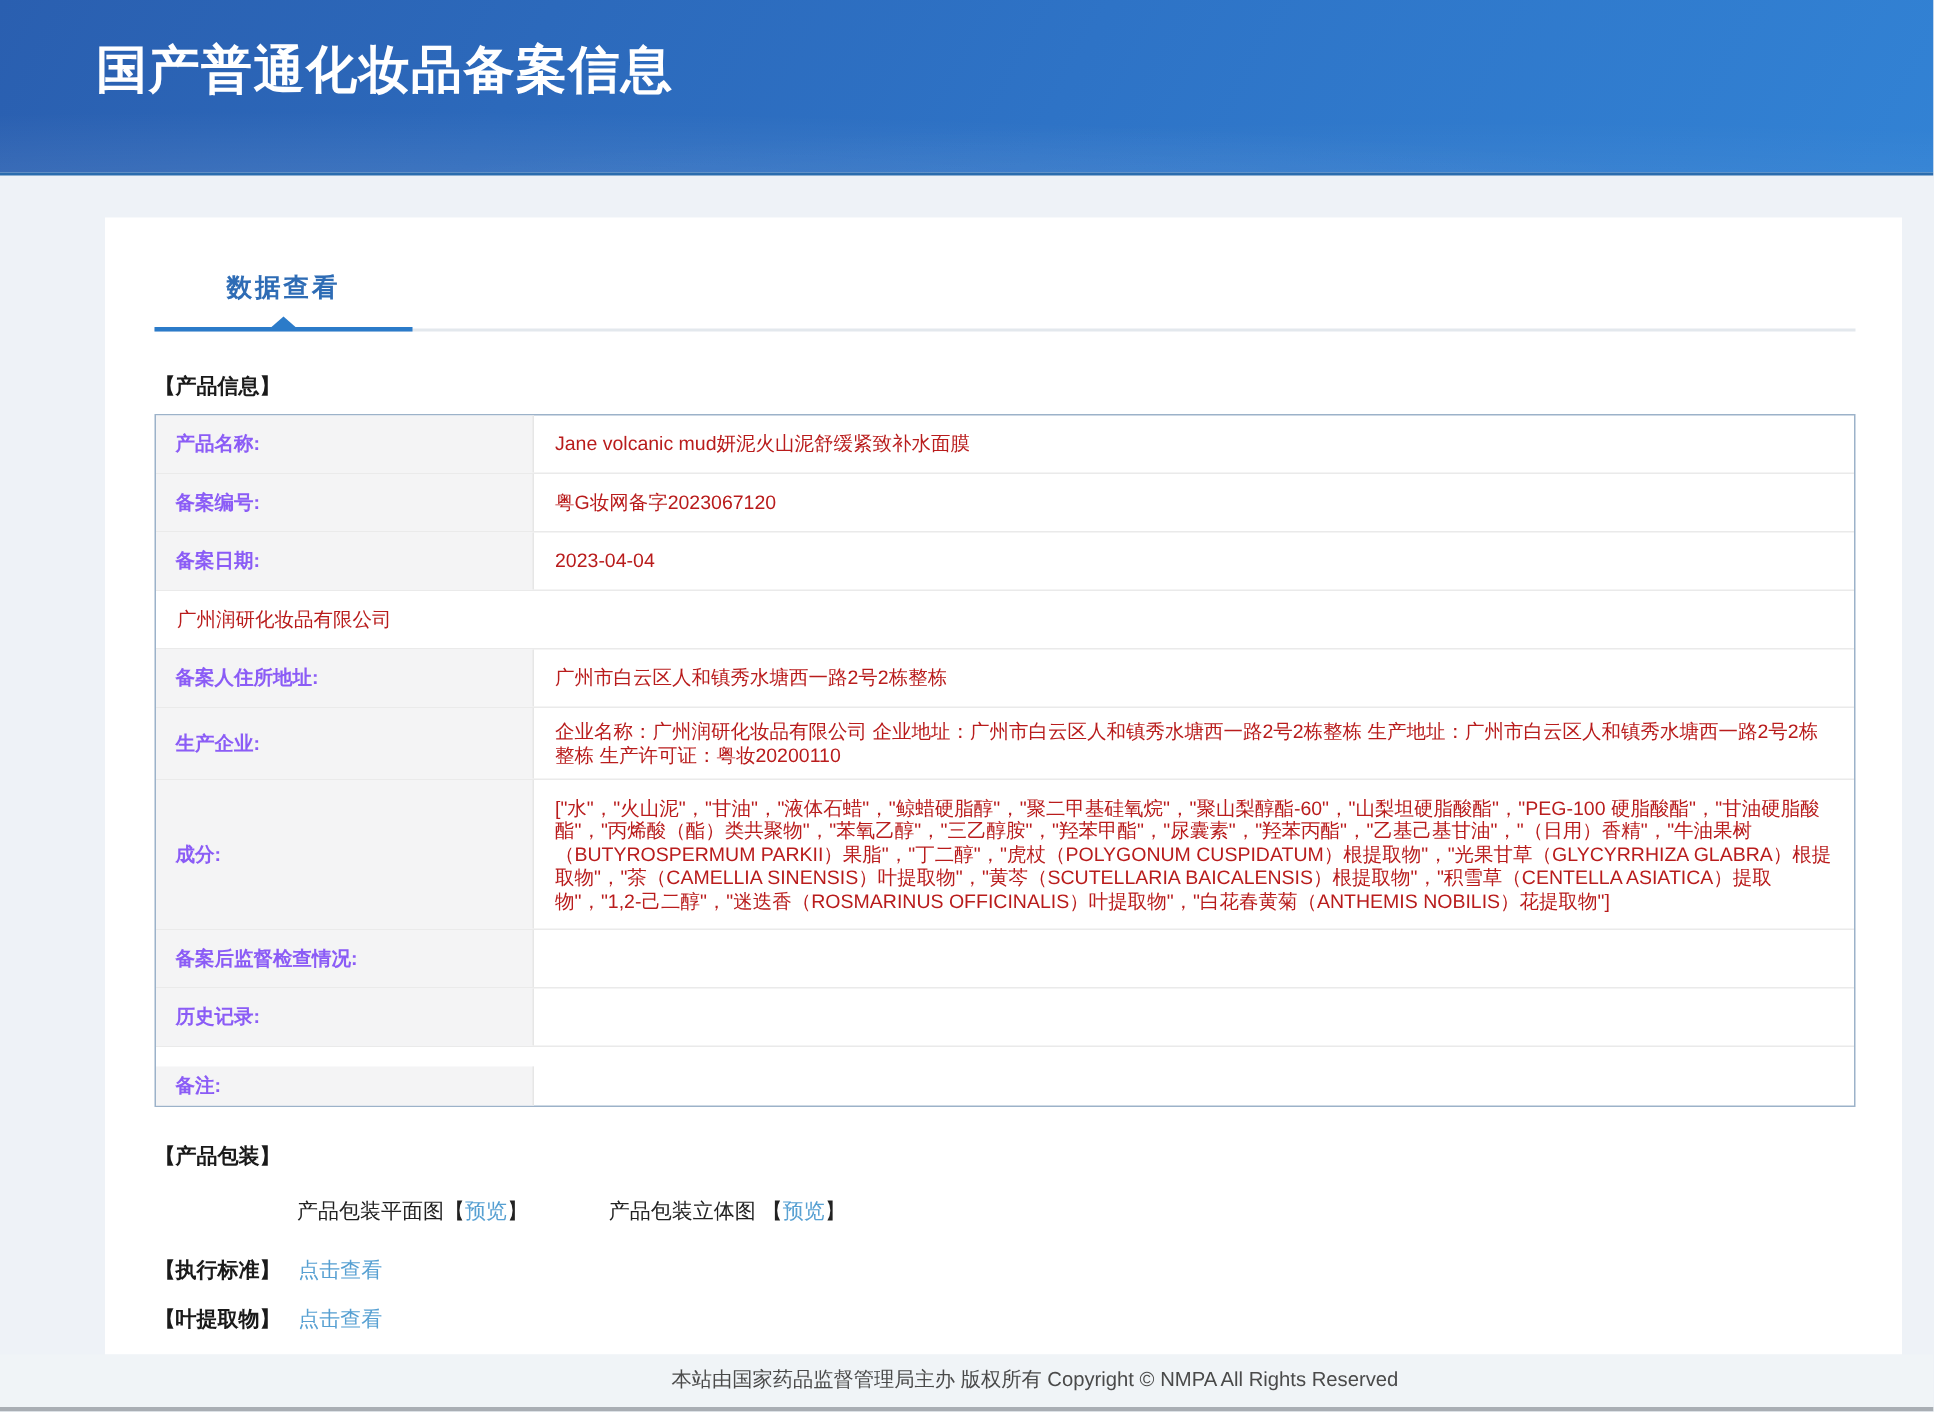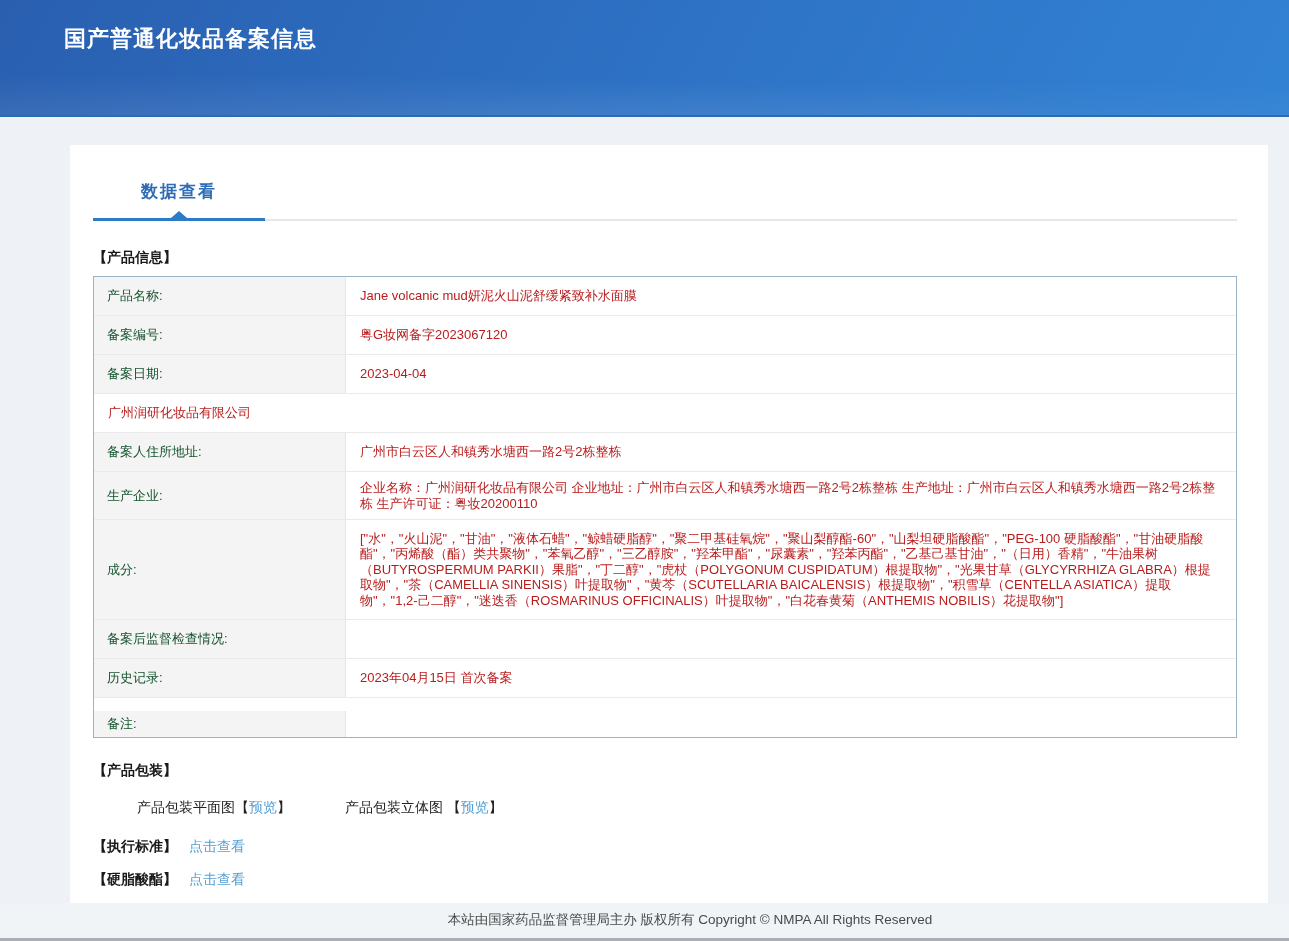--- a/index.html
+++ b/index.html
@@ -18,30 +18,30 @@
     position: relative;
   }
   .header::after {
     content: "";
     position: absolute; left: 0; bottom: 0; width: 100%; height: 50px;
     background: radial-gradient(ellipse at 18% 120%, rgba(255,255,255,0.10), rgba(255,255,255,0) 60%),
                 radial-gradient(ellipse at 75% 140%, rgba(255,255,255,0.07), rgba(255,255,255,0) 55%);
   }
   .header-title {
     position: absolute; left: 64px; top: 24px;
-    font-size: 22px; font-weight: bold; color: #ffffff;
+    font-size: 34px; font-weight: bold; color: #ffffff;
     letter-spacing: 1px; z-index: 2;
   }
   
   .card {
     position: absolute; left: 70px; top: 145px;
     width: 1198px; height: 758px;
     background: #ffffff;
   }
-  .card-inner { padding: 0 31px 0 23px; }
+  .card-inner { padding: 0 31px 0 33px; }
   
   .tabbar {
     margin-top: 33px;
     border-bottom: 2px solid #e3e8ed;
     position: relative;
     height: 43px;
   }
   .tab {
     position: absolute; left: 0; top: 2px; width: 172px;
     text-align: center;
@@ -71,36 +71,36 @@
     border: 1px solid #9cb2c9;
     background: #fff;
   }
   .row { display: flex; border-bottom: 1px solid #eaeaea; min-height: 39px; }
   .row:last-child { border-bottom: 0; align-items: flex-end; }
   .cell-label {
     width: 252px; flex-shrink: 0;
     background: #f4f4f5;
     border-right: 1px solid #e6e6e6;
     padding: 4px 13px;
-    font-size: 13px; font-weight: normal; color: #14532d;
+    font-size: 13px; font-weight: bold; color: #8b5cf6;
     display: flex; align-items: center;
   }
   .cell-value {
     flex: 1;
     padding: 5px 14px;
     font-size: 13px; color: #b91c1c;
     line-height: 15.5px;
     display: flex; align-items: center;
   }
   .row.h2 { min-height: 48px; }
   .row.h6 { min-height: 100px; }
   
   .st-packaging { margin-top: 24px; }
   .pack-line { margin-top: 19px; font-size: 14px; color: #222; }
-  .pack-item-1 { margin-left: 44px; }
+  .pack-item-1 { margin-left: 95px; }
   .pack-item-2 { margin-left: 50px; }
   .link { color: #57a0d2; text-decoration: none; cursor: pointer; }
   .std-line { margin-top: 21px; font-size: 14px; }
   .eff-line { margin-top: 15px; font-size: 14px; }
   .inline-title { font-weight: bold; color: #1a1a1a; }
   .click-link { margin-left: 8px; font-size: 14px; }
   
   .footer {
     position: absolute; left: 0; top: 903px; width: 100%; height: 35px;
     background: #f0f4f7;
@@ -161,42 +161,41 @@
       <div class="row h6">
         <div class="cell-label">成分:</div>
         <div class="cell-value">["水"，"火山泥"，"甘油"，"液体石蜡"，"鲸蜡硬脂醇"，"聚二甲基硅氧烷"，"聚山梨醇酯-60"，"山梨坦硬脂酸酯"，"PEG-100 硬脂酸酯"，"甘油硬脂酸酯"，"丙烯酸（酯）类共聚物"，"苯氧乙醇"，"三乙醇胺"，"羟苯甲酯"，"尿囊素"，"羟苯丙酯"，"乙基己基甘油"，"（日用）香精"，"牛油果树（BUTYROSPERMUM PARKII）果脂"，"丁二醇"，"虎杖（POLYGONUM CUSPIDATUM）根提取物"，"光果甘草（GLYCYRRHIZA GLABRA）根提取物"，"茶（CAMELLIA SINENSIS）叶提取物"，"黄芩（SCUTELLARIA BAICALENSIS）根提取物"，"积雪草（CENTELLA ASIATICA）提取物"，"1,2-己二醇"，"迷迭香（ROSMARINUS OFFICINALIS）叶提取物"，"白花春黄菊（ANTHEMIS NOBILIS）花提取物"]</div>
       </div>
       <div class="row">
         <div class="cell-label">备案后监督检查情况:</div>
         <div class="cell-value"></div>
       </div>
       <div class="row">
         <div class="cell-label">历史记录:</div>
-        <div class="cell-value">2023年04月15日 首次备案</div>
       </div>
       <div class="row">
         <div class="cell-label">备注:</div>
         <div class="cell-value"></div>
       </div>
     </div>
 
     <div class="section-title st-packaging">【产品包装】</div>
 
     <div class="pack-line">
       <span class="pack-item-1"><span>产品包装平面图【</span><a class="link">预览</a><span>】</span></span>
       <span class="pack-item-2"><span>产品包装立体图 【</span><a class="link">预览</a><span>】</span></span>
     </div>
 
     <div class="std-line">
       <span class="inline-title">【执行标准】</span>
       <a class="link click-link">点击查看</a>
     </div>
 
     <div class="eff-line">
-      <span class="inline-title">【硬脂酸酯】</span>
+      <span class="inline-title">【叶提取物】</span>
       <a class="link click-link">点击查看</a>
     </div>
 
   </div>
 </div>
 
 <div class="footer">
   <div class="footer-text">本站由国家药品监督管理局主办 版权所有 Copyright © NMPA All Rights Reserved</div>
 </div>
 

